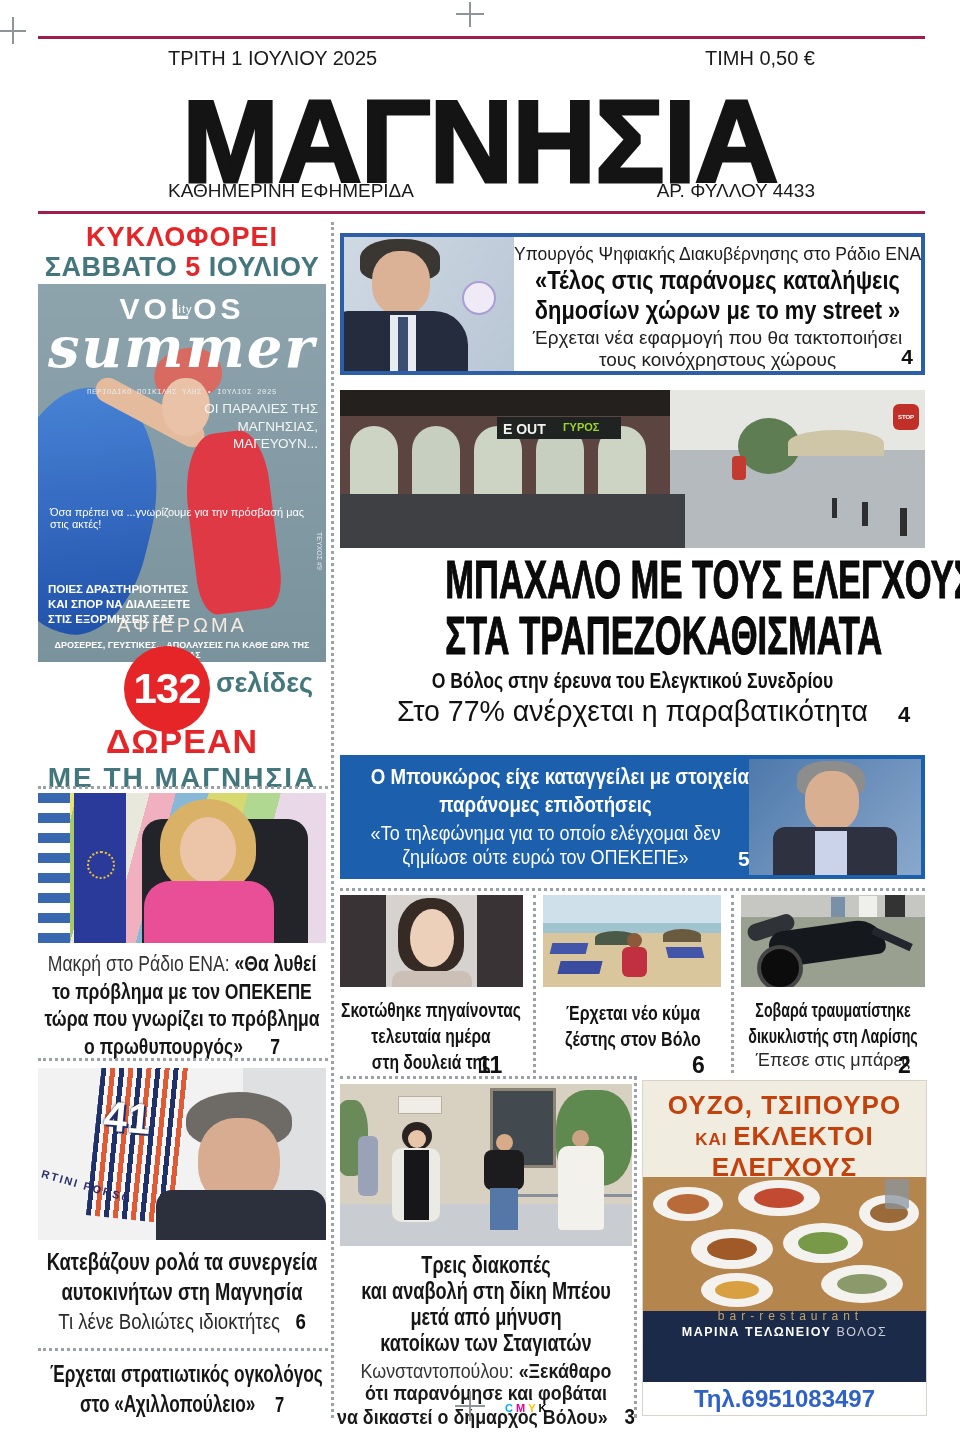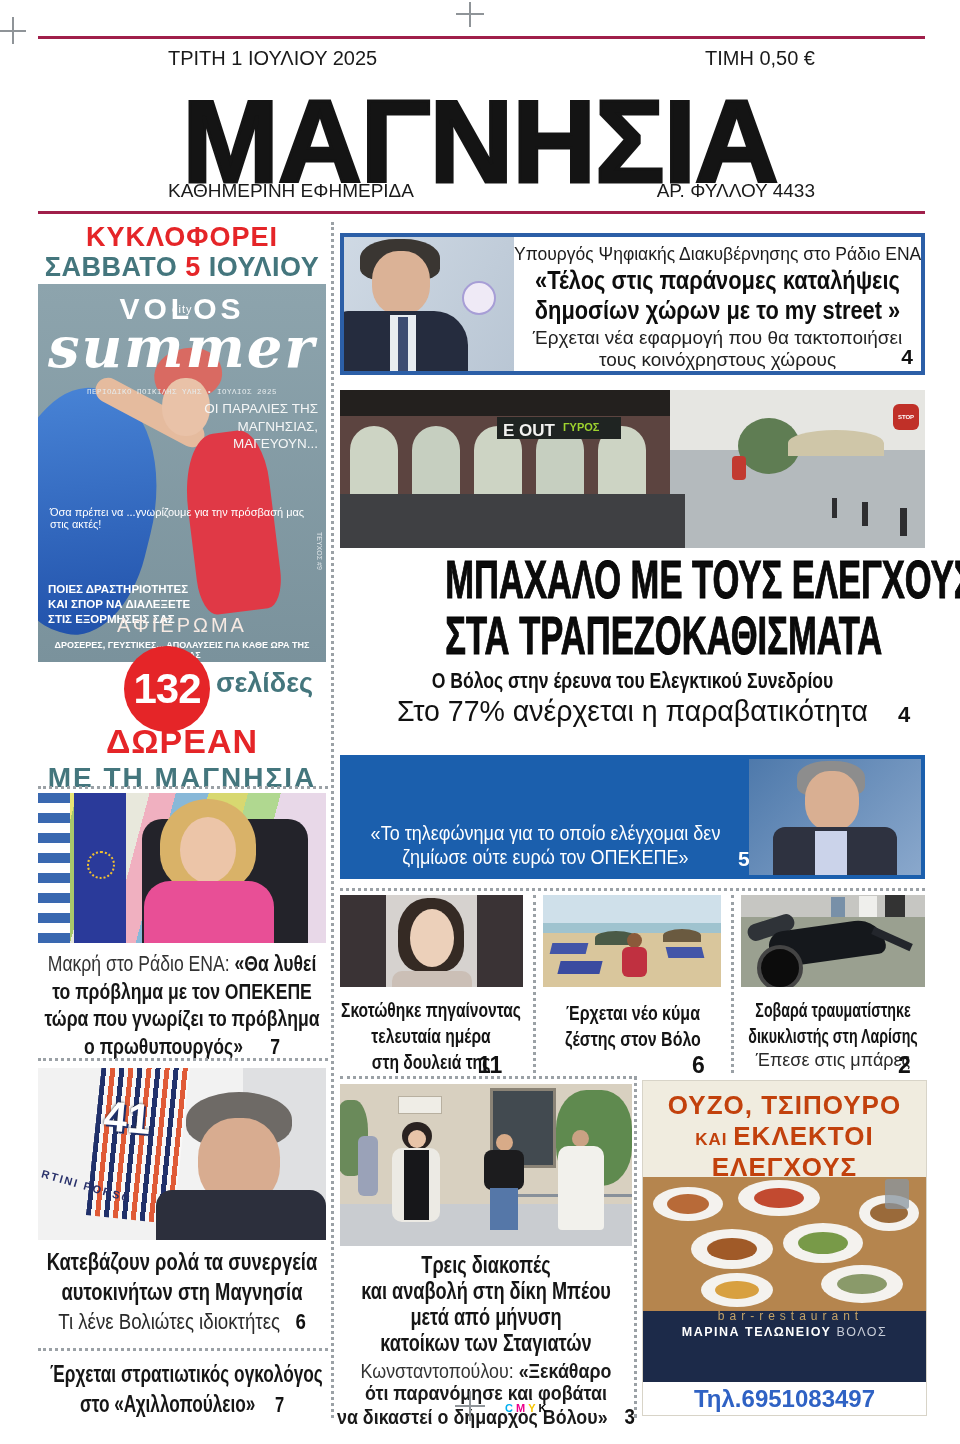--- a/index.html
+++ b/index.html
@@ -147,41 +147,45 @@
     <div class="ph" style="left:330px;top:60px;width:255px;height:98px;background:#b4babd;"></div>
     <div class="ph" style="left:0;top:0;width:330px;height:158px;background:#5c4440;"></div>
     <div class="ph" style="left:0;top:0;width:330px;height:26px;background:#23201e;"></div>
     <div class="ph" style="left:10px;top:36px;width:48px;height:70px;background:#cdd4c4;border-radius:24px 24px 0 0;"></div>
     <div class="ph" style="left:72px;top:36px;width:48px;height:70px;background:#c6cfc0;border-radius:24px 24px 0 0;"></div>
     <div class="ph" style="left:134px;top:36px;width:48px;height:70px;background:#cdd4c4;border-radius:24px 24px 0 0;"></div>
     <div class="ph" style="left:196px;top:36px;width:48px;height:70px;background:#c6cfc0;border-radius:24px 24px 0 0;"></div>
     <div class="ph" style="left:258px;top:36px;width:48px;height:70px;background:#cdd4c4;border-radius:24px 24px 0 0;"></div>
     <div class="ph" style="left:0;top:104px;width:345px;height:54px;background:#3f4043;"></div>
     <div class="ph" style="left:157px;top:27px;width:124px;height:22px;background:#1f2422;">
-      <span class="ph b" style="left:6px;top:4px;font-size:17px;color:#f2f2f0;">E OUT</span>
+      <span class="ph b" style="left:6px;top:4px;font-size:14px;color:#f2f2f0;">E OUT</span>
       <span class="ph b" style="left:66px;top:4px;font-size:11px;color:#9ed32e;">ΓΥΡΟΣ</span>
     </div>
     <div class="ph" style="left:398px;top:28px;width:62px;height:56px;background:#5f7d53;border-radius:50%;"></div>
     <div class="ph" style="left:448px;top:40px;width:96px;height:26px;background:#cfc6a8;border-radius:50% 50% 0 0;"></div>
     <div class="ph" style="left:553px;top:14px;width:26px;height:26px;background:#c03028;border-radius:6px;">
       <div class="ctr b" style="width:26px;line-height:26px;font-size:6px;color:#fff;">STOP</div>
     </div>
     <div class="ph" style="left:392px;top:66px;width:14px;height:24px;background:#c23a30;border-radius:4px;"></div>
     <div class="ph" style="left:560px;top:118px;width:7px;height:28px;background:#2e2e30;"></div>
     <div class="ph" style="left:522px;top:112px;width:6px;height:24px;background:#2e2e30;"></div>
     <div class="ph" style="left:492px;top:108px;width:5px;height:20px;background:#2e2e30;"></div>
   </div>
 
   <div class="t mainhl" style="left:340px;top:552px;width:585px;color:#0b0b0b;">ΜΠΑΧΑΛΟ ΜΕ ΤΟΥΣ ΕΛΕΓΧΟΥΣ</div>
   <div class="t mainhl" style="left:340px;top:608px;width:585px;color:#0b0b0b;">ΣΤΑ ΤΡΑΠΕΖΟΚΑΘΙΣΜΑΤΑ</div>
   <div class="t condl b" style="left:340px;top:668px;width:585px;font-size:22px;color:#111;transform:scaleX(.8);">Ο Βόλος στην έρευνα του Ελεγκτικού Συνεδρίου</div>
   <div class="t condl" style="left:340px;top:694px;width:585px;font-size:30px;color:#111;transform:scaleX(.95);">Στο 77% ανέρχεται η παραβατικότητα</div>
   <div class="t pg" style="left:898px;top:702px;font-size:22px;">4</div>
 
   <div class="bluebox" style="left:340px;top:755px;width:585px;height:124px;">
+    <div class="ph" style="left:0;top:8px;width:411px;">
+      <div class="condl b" style="font-size:22px;line-height:1.25;transform:scaleX(.85);">Ο Μπουκώρος είχε καταγγείλει με στοιχεία</div>
+      <div class="condl b" style="font-size:22px;line-height:1.25;transform:scaleX(.85);">παράνομες επιδοτήσεις</div>
+    </div>
     <div class="ph" style="left:0;top:66px;width:411px;">
       <div class="condl" style="font-size:20px;line-height:1.2;transform:scaleX(.9);">«Το τηλεφώνημα για το οποίο ελέγχομαι δεν</div>
       <div class="condl" style="font-size:20px;line-height:1.2;transform:scaleX(.9);">ζημίωσε ούτε ευρώ τον ΟΠΕΚΕΠΕ»</div>
     </div>
     <div class="ph pg" style="left:398px;top:92px;font-size:21px;color:#fff;">5</div>
     <div class="photo" style="right:4px;top:4px;width:172px;height:116px;background:linear-gradient(135deg,#4e79ab,#8aa8cc);">
       <div class="ph" style="left:48px;top:2px;width:68px;height:36px;background:#8d8d8d;border-radius:45% 45% 30% 30%;"></div>
       <div class="ph" style="left:56px;top:12px;width:54px;height:60px;background:#d9af92;border-radius:45%;"></div>
       <div class="ph" style="left:24px;top:68px;width:124px;height:48px;background:#2e3240;border-radius:12px 12px 0 0;"></div>
       <div class="ph" style="left:66px;top:72px;width:32px;height:44px;background:#cbd3ea;"></div>

